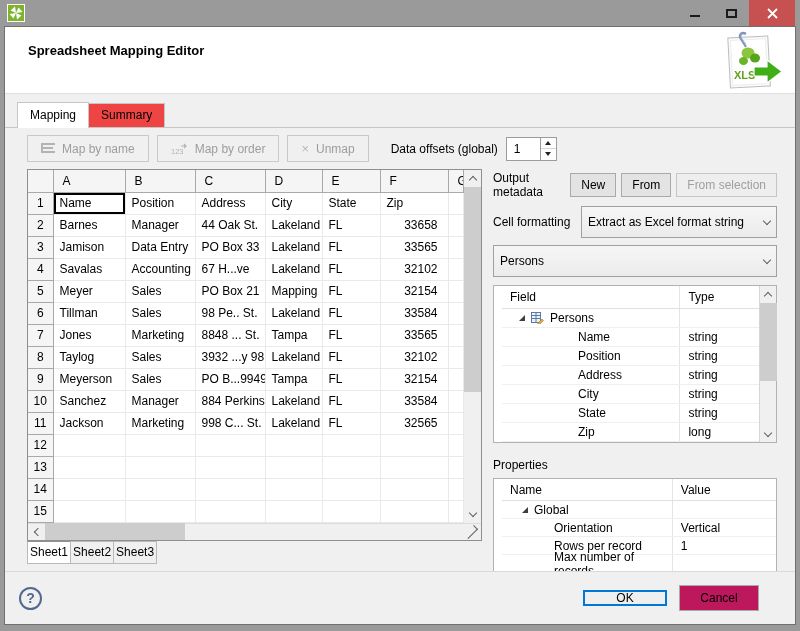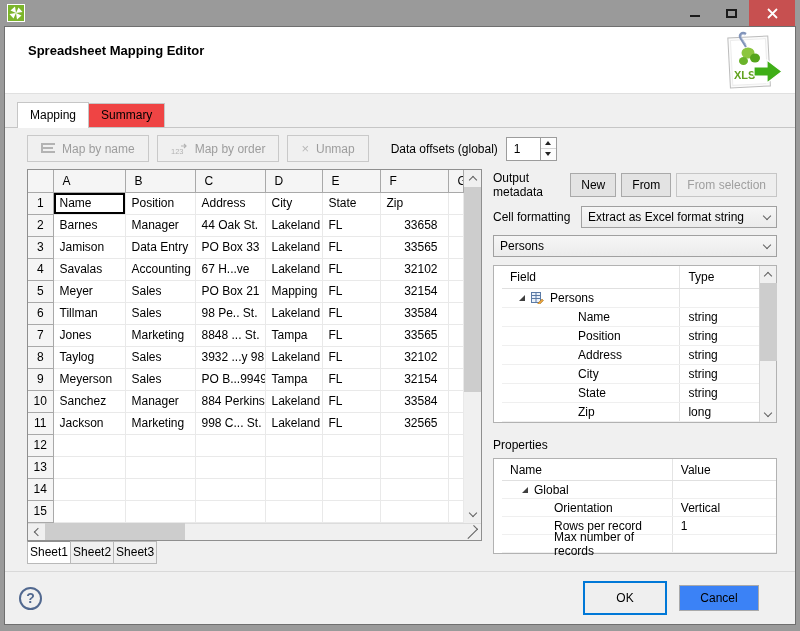--- a/index.html
+++ b/index.html
@@ -90,21 +90,21 @@
   
   .right { flex:1; min-width:0; padding-top:2px; }
   .rrow { display:flex; align-items:center; margin-bottom:7px; }
   .rlbl { flex:none; }
   .rrow1 .rlbl { flex:1; }
   .rrow2 .rlbl { width:88px; }
   .btn { height:24px; padding:0 10px; background:#e3e3e3; border:1px solid #a9a9a9;
          display:inline-flex; align-items:center; justify-content:center; margin-left:5px;
          font-family:"Liberation Sans",sans-serif; font-size:12px; }
   .btn.disabled { color:#9f9f9f; border-color:#c6c6c6; background:#eeeeee; }
-  .combo { flex:1; height:22px; border:1px solid #a0a0a0; background:linear-gradient(#f6f6f6,#ebebeb);
+  .combo { flex:1; height:32px; border:1px solid #a0a0a0; background:linear-gradient(#f6f6f6,#ebebeb);
            display:flex; align-items:center; padding:0 6px; min-width:0; }
   .combo .ctext { flex:1; overflow:hidden; white-space:nowrap; }
   .combo-full { width:100%; margin-bottom:8px; }
 
   
   .dtable { border:1px solid #b2b2b2; background:#fff; display:flex; }
   .ft { height:158px; }
   .dt-main { flex:1; display:flex; flex-direction:column; min-width:0;margin-left:8px; }
   .dt-head { display:flex; flex:none; align-items:center; border-bottom:1px solid #e0e0e0; }
   .ft .dt-head { height:23px; }
@@ -129,23 +129,23 @@
   .pt .dt-c1 { flex:1.7; }
   .pt .root-c1 .tri-exp { margin-left:12px; }
   .pt .child-name { padding-left:44px; }
 
   
   .footer { flex:none; height:53px; border-top:1px solid #d9d9d9; display:flex; align-items:center;
             padding:0 36px 0 14px; background:#f0f0f0; }
   .help { width:23px; height:23px; border:2px solid #51688f; border-radius:50%; color:#51688f;
           display:flex; align-items:center; justify-content:center; font-size:14px; font-weight:bold; }
   .fspace { flex:1; }
-  .btn-ok { width:84px; height:34px; border:1px solid #0078d7; box-shadow:inset 0 0 0 1px #0078d7;
+  .btn-ok { width:84px; height:16px; border:1px solid #0078d7; box-shadow:inset 0 0 0 1px #0078d7;
             background:#efefef; display:flex; align-items:center; justify-content:center; }
-  .btn-cancel { width:80px; height:26px; border:1px solid #a9a9a9; background:#3b82f6;
+  .btn-cancel { width:80px; height:26px; border:1px solid #a9a9a9; background:#be185d;
             display:flex; align-items:center; justify-content:center; margin-left:12px; }
 </style>
 </head>
 <body>
 
 <div class="window">
 
   <div class="titlebar">
     <div class="app-icon">
       <svg width="18" height="18" viewBox="0 0 18 18">

